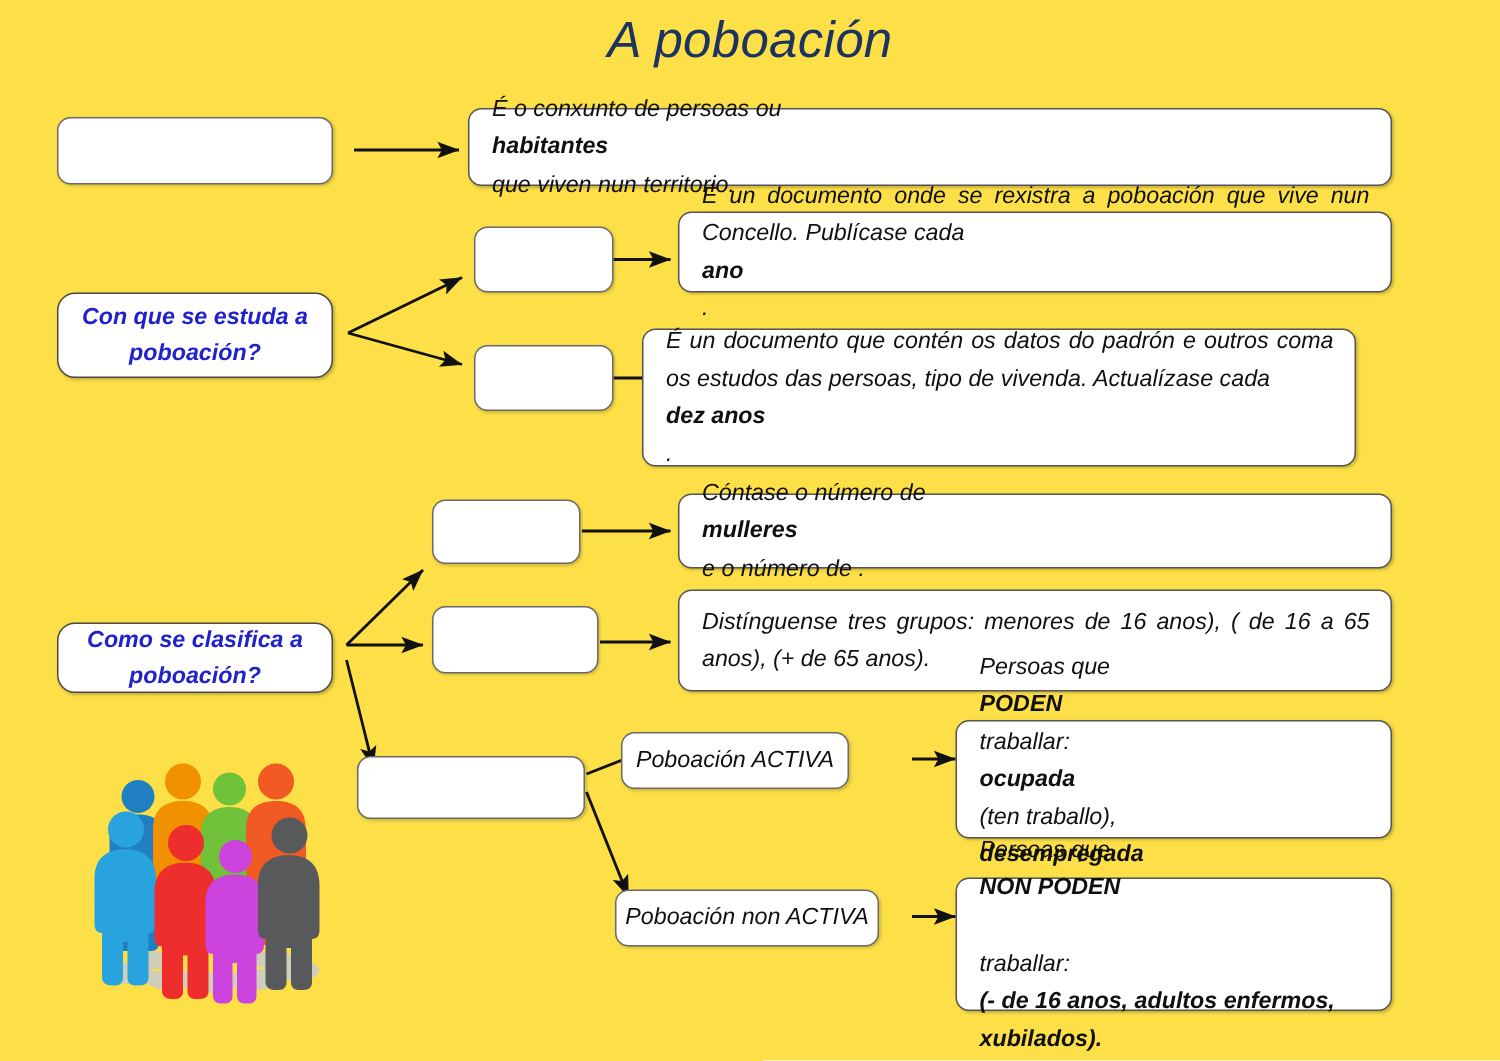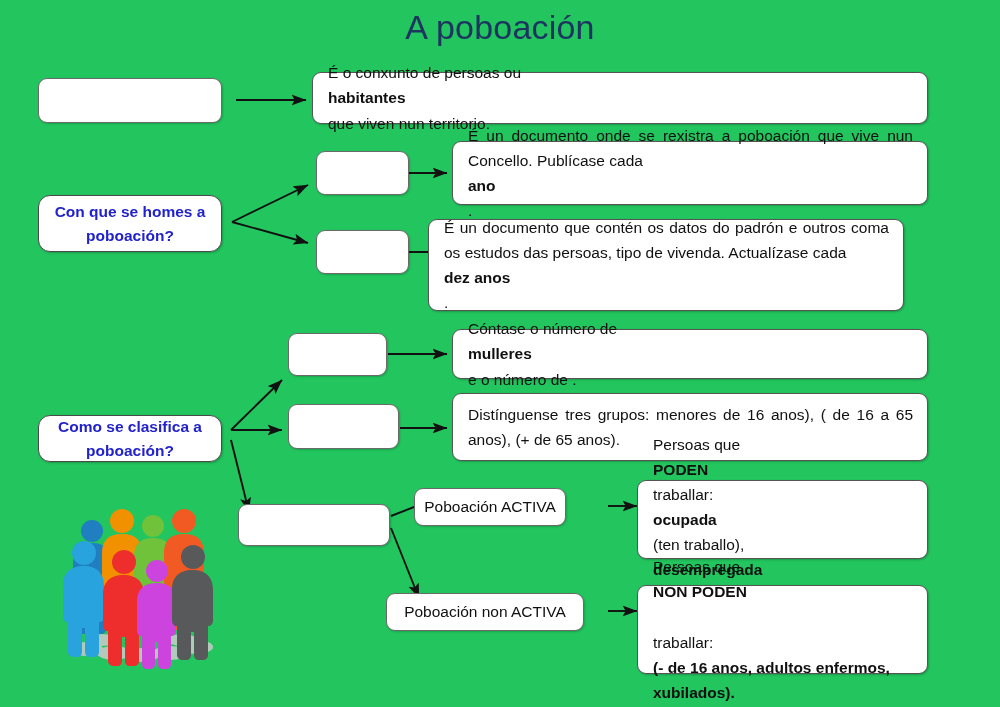--- a/index.html
+++ b/index.html
@@ -7,22 +7,23 @@
     padding: 0;
     background: #ffffff;
   }
   body {
     font-family: "Liberation Sans", sans-serif;
   }
   #canvas {
     position: relative;
     width: 1000px;
     height: 707px;
-    background: #22c55e;
+    background: #fde047;
     overflow: hidden;
+    font-style: italic;
   }
   #svg-layer {
     position: absolute;
     left: 0;
     top: 0;
     width: 1000px;
     height: 707px;
     pointer-events: none;
   }
 
@@ -139,29 +140,29 @@
   <div class="box plain" style="left:38px; top:78px; width:184px; height:45px;">
     <div class="box-text center-lbl"></div>
   </div>
 
   <div class="box" style="left:312px; top:72px; width:616px; height:52px;">
     <div class="box-text pad-content">É o conxunto de persoas ou <b>habitantes</b> que viven nun territorio.</div>
   </div>
 
   <div class="box q-box" style="left:38px; top:195px; width:184px; height:57px;">
     <div class="box-text center-lbl">
-      <span class="q-text">Con que se homes a poboación?</span>
+      <span class="q-text">Con que se estuda a poboación?</span>
     </div>
   </div>
 
   <div class="box plain" style="left:316px; top:151px; width:93px; height:44px;">
     <div class="box-text center-lbl"></div>
   </div>
 
-  <div class="box" style="left:452px; top:141px; width:476px; height:64px;">
+  <div class="box" style="left:452px; top:141px; width:476px; height:54px;">
     <div class="box-text pad-content justify">É un documento onde se rexistra a poboación que vive nun Concello. Publícase cada <b>ano</b>.</div>
   </div>
 
   <div class="box plain" style="left:316px; top:230px; width:93px; height:44px;">
     <div class="box-text center-lbl"></div>
   </div>
 
   <div class="box" style="left:428px; top:219px; width:476px; height:92px;">
     <div class="box-text pad-content justify">É un documento que contén os datos do padrón e outros coma os estudos das persoas, tipo de vivenda. Actualízase cada <b>dez anos</b>.</div>
   </div>
@@ -193,21 +194,21 @@
   </div>
 
   <div class="box plain" style="left:414px; top:488px; width:152px; height:38px;">
     <div class="box-text center-lbl">Poboación ACTIVA</div>
   </div>
 
   <div class="box" style="left:637px; top:480px; width:291px; height:79px;">
     <div class="box-text pad-content">Persoas que <b>PODEN</b> traballar:<br><b>ocupada</b> (ten traballo),<br><b>desempregada</b> ( busca traballo).</div>
   </div>
 
-  <div class="box plain" style="left:386px; top:593px; width:198px; height:38px;">
+  <div class="box plain" style="left:410px; top:593px; width:176px; height:38px;">
     <div class="box-text center-lbl">Poboación non ACTIVA</div>
   </div>
 
   <div class="box" style="left:637px; top:585px; width:291px; height:89px;">
     <div class="box-text pad-content">Persoas que <b>NON PODEN</b><br>traballar: <b>(- de 16 anos, adultos enfermos, xubilados).</b></div>
   </div>
 
   <svg class="people" viewBox="0 0 170 175">
 
     <g fill="#c9cbcd" opacity="0.85">

